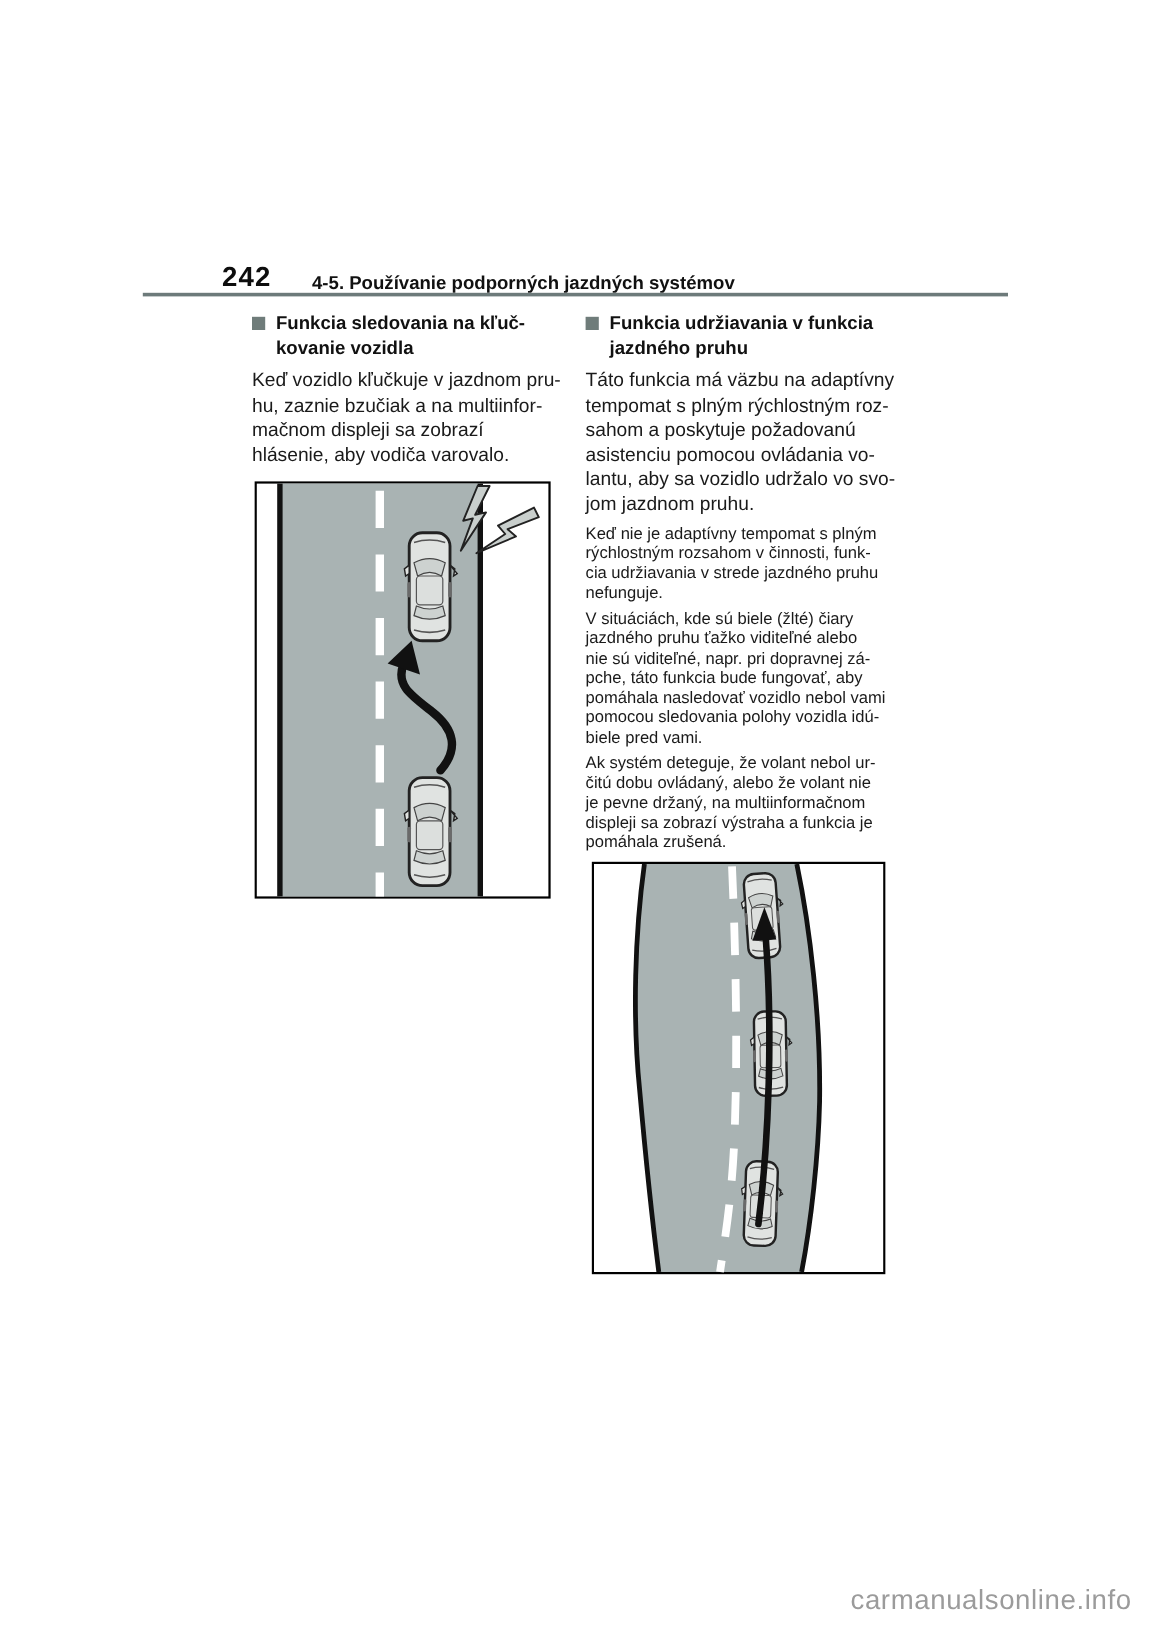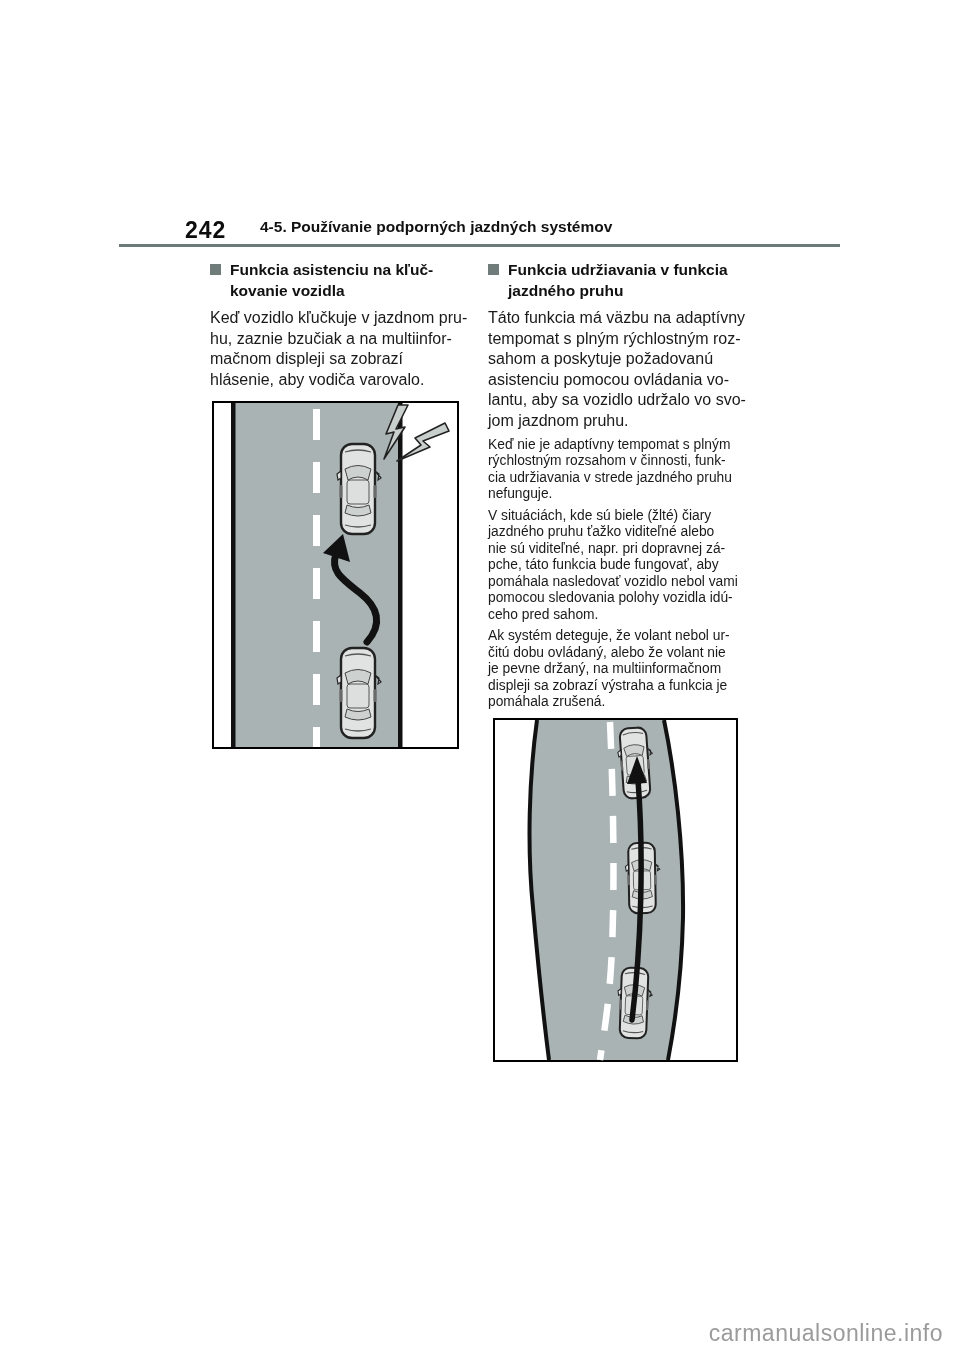--- a/index.html
+++ b/index.html
@@ -5,21 +5,21 @@
   html,body{margin:0;padding:0;background:#ffffff;}
   .page{
     position:relative;width:960px;height:1358px;background:#ffffff;overflow:hidden;
     font-family:Liberation Sans, sans-serif;color:#1a1a1a;
   }
   .page-number{
     position:absolute;left:185px;top:217px;font-size:23px;font-weight:bold;
     letter-spacing:1px;color:#0d0d0d;
   }
   .section-header{
-    position:absolute;left:260px;top:218px;font-size:15.5px;font-weight:bold;color:#111;
+    position:absolute;left:260px;top:228px;font-size:15.5px;font-weight:bold;color:#111;
   }
   .header-rule{
     position:absolute;left:119px;top:244px;width:721px;height:3px;background:#6d7a7a;
   }
   .col{position:absolute;top:259px;width:272px;}
   .col-left{left:210px;}
   .col-right{left:488px;}
   .heading{display:flex;align-items:flex-start;}
   .bullet{flex:0 0 auto;width:11px;height:11px;background:#6f7c7a;margin-top:5px;margin-right:9px;}
   .heading-lines{font-size:15.5px;font-weight:bold;line-height:21px;color:#111;}
@@ -41,21 +41,21 @@
 <div class="page">
 
   <div class="page-number">242</div>
   <div class="section-header">4-5. Používanie podporných jazdných systémov</div>
   <div class="header-rule"></div>
 
   <div class="col col-left">
     <div class="heading">
       <span class="bullet"></span>
       <div class="heading-lines">
-        <div class="line">Funkcia asistenciu na kľuč-</div>
+        <div class="line">Funkcia sledovania na kľuč-</div>
         <div class="line">kovanie vozidla</div>
       </div>
     </div>
     <div class="para">
       <div class="line">Keď vozidlo kľučkuje v jazdnom pru-</div>
       <div class="line">hu, zaznie bzučiak a na multiinfor-</div>
       <div class="line">mačnom displeji sa zobrazí</div>
       <div class="line">hlásenie, aby vodiča varovalo.</div>
     </div>
   </div>
@@ -82,21 +82,21 @@
       <div class="line">cia udržiavania v strede jazdného pruhu</div>
       <div class="line">nefunguje.</div>
     </div>
     <div class="note">
       <div class="line">V situáciách, kde sú biele (žlté) čiary</div>
       <div class="line">jazdného pruhu ťažko viditeľné alebo</div>
       <div class="line">nie sú viditeľné, napr. pri dopravnej zá-</div>
       <div class="line">pche, táto funkcia bude fungovať, aby</div>
       <div class="line">pomáhala nasledovať vozidlo nebol vami</div>
       <div class="line">pomocou sledovania polohy vozidla idú-</div>
-      <div class="line">ceho pred sahom.</div>
+      <div class="line">biele pred vami.</div>
     </div>
     <div class="note">
       <div class="line">Ak systém deteguje, že volant nebol ur-</div>
       <div class="line">čitú dobu ovládaný, alebo že volant nie</div>
       <div class="line">je pevne držaný, na multiinformačnom</div>
       <div class="line">displeji sa zobrazí výstraha a funkcia je</div>
       <div class="line">pomáhala zrušená.</div>
     </div>
   </div>
 

